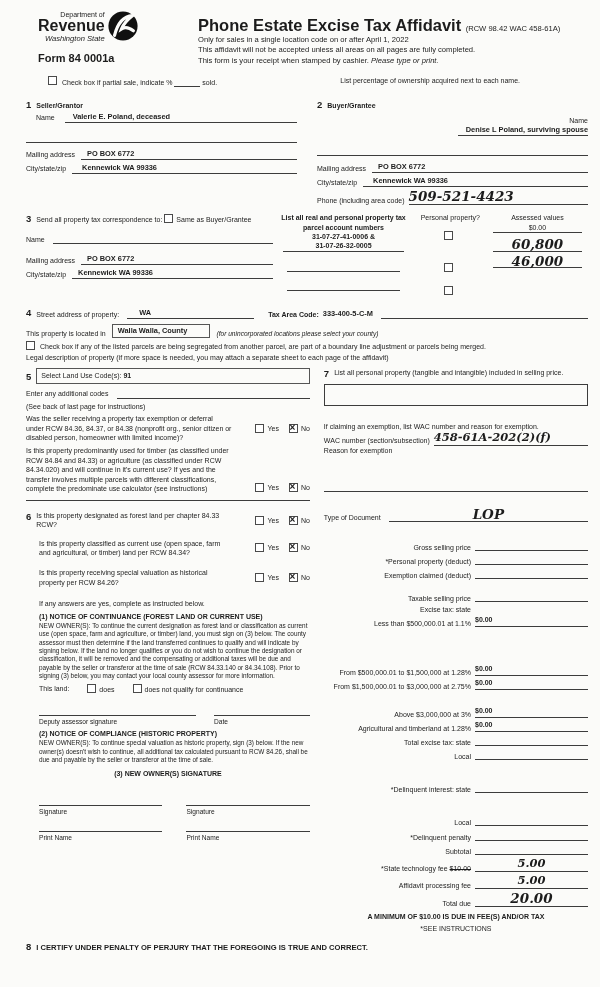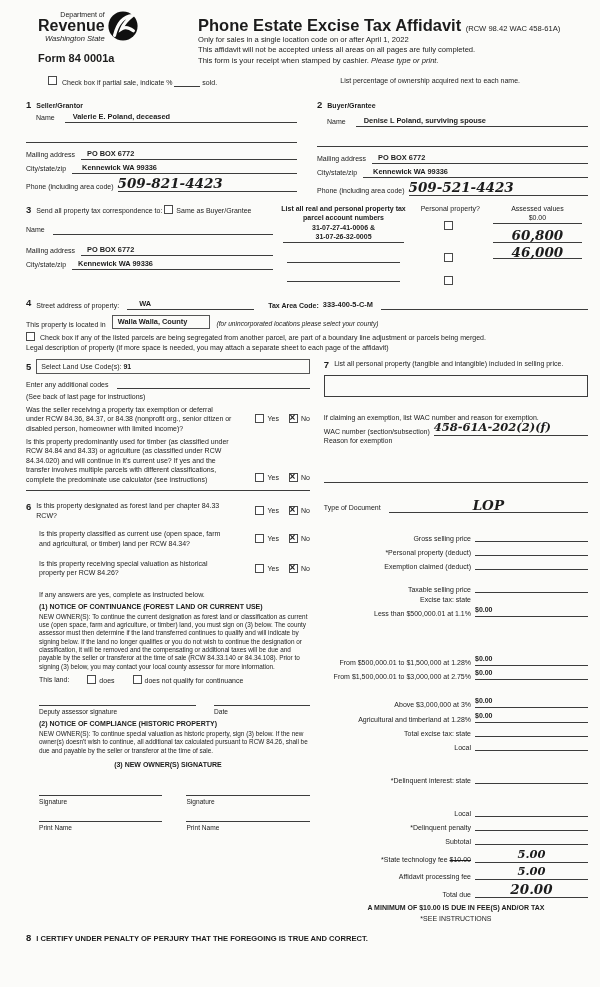--- a/index.html
+++ b/index.html
@@ -82,28 +82,24 @@
       </div>
       <span class="fill" style="width:100%; margin-top:9px;"></span>
       <div class="row t7" style="margin-top:6px;">
         <span>Mailing address</span>
         <span class="fill typed" style="flex:1; margin-left:6px; padding-left:6px;">PO BOX 6772</span>
       </div>
       <div class="row t7" style="margin-top:3px;">
         <span>City/state/zip</span>
         <span class="fill typed" style="flex:1; margin-left:6px; padding-left:10px;">Kennewick WA 99336</span>
       </div>
-      <div class="row t7" style="margin-top:3px;">
-        <span>Phone (including area code)</span>
-        <span class="fill" style="flex:1; margin-left:4px; height:14px;"><span class="hw hw-lg">509-821-4423</span></span>
-      </div>
     </div>
     <div style="flex:1;">
       <div><span class="secnum">2</span><span class="t7 b">Buyer/Grantee</span></div>
-      <div class="row t7" style="margin-top:4px; padding-left:10px;">
+      <div class="row t7" style="margin-top:4px; padding-left:10px;flex-direction:column;">
         <span>Name</span>
         <span class="fill typed" style="flex:1; margin-left:10px; padding-left:8px;">Denise L Poland, surviving spouse</span>
       </div>
       <span class="fill" style="width:100%; margin-top:9px;"></span>
       <div class="row t7" style="margin-top:6px;">
         <span>Mailing address</span>
         <span class="fill typed" style="flex:1; margin-left:6px; padding-left:6px;">PO BOX 6772</span>
       </div>
       <div class="row t7" style="margin-top:3px;">
         <span>City/state/zip</span>

